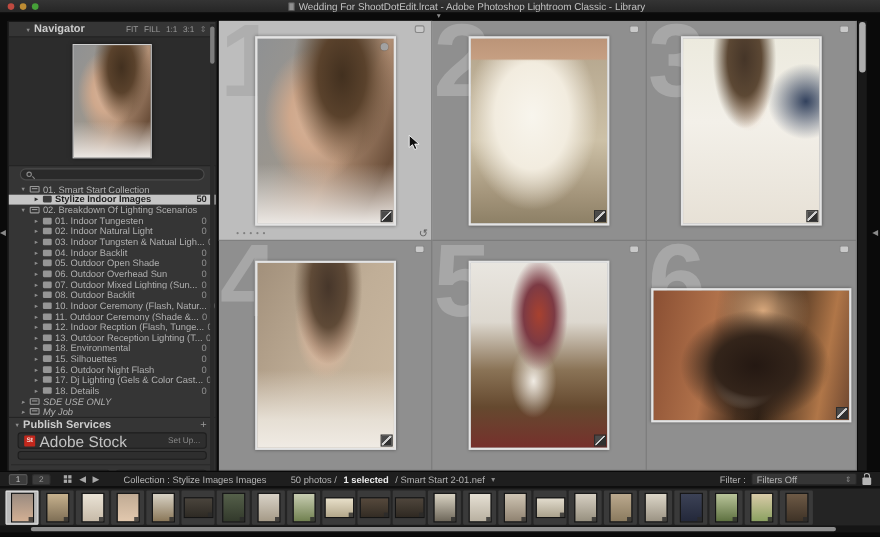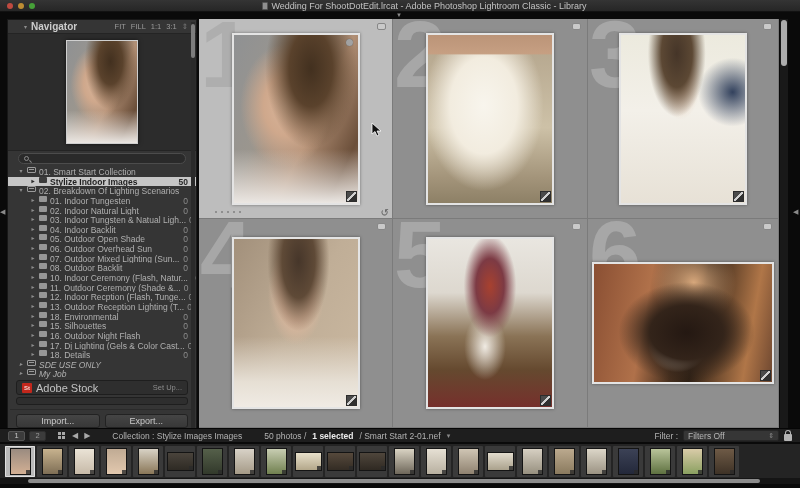--- a/index.html
+++ b/index.html
@@ -36,21 +36,21 @@
     display:flex; align-items:center; justify-content:center; }
   .nav-img { width:72px; height:104px; border:1px solid #cfcfcf; box-shadow:0 0 4px rgba(0,0,0,.6); }
 
   .search-row { height:14px; padding:2px 10px 0 10px; }
   .search-box { height:11px; background:#2a2a2a; border:1px solid #4c4c4c; border-radius:6px;
     display:flex; align-items:center; padding:0 5px; gap:3px; }
   .mag { width:5px; height:5px; border:1px solid #8a8a8a; border-radius:50%; position:relative; }
   .mag::after { content:""; position:absolute; left:4px; top:4px; width:3px; height:1px; background:#8a8a8a; transform:rotate(45deg); }
 
   .tree { height:214px; display:flex; flex-direction:column; padding-top:2px; }
-  .trow { flex:1; display:flex; gap:3px; padding-right:8px; overflow:hidden;
+  .trow { flex:1; display:flex; align-items:center; gap:3px; padding-right:8px; overflow:hidden;
     white-space:nowrap; font-size:8.5px; color:#b0b0b0; }
   .trow .arr { width:6px; font-size:6px; color:#8d8d8d; text-align:center; flex:0 0 auto; }
   .trow .cnt { margin-left:auto; color:#8d8d8d; }
   .trow.lvl0 { padding-left:10px; }
   .trow.lvl1 { padding-left:22px; }
   .trow.selected { background:#c6c6c6; color:#1f1f1f; font-weight:bold; }
   .trow.selected .arr, .trow.selected .cnt { color:#2a2a2a; }
   .trow.italic { font-style:italic; }
   .ic-set { width:9px; height:6px; border:1px solid #9a9a9a; border-radius:1px; flex:0 0 auto; position:relative; }
   .ic-set::after { content:""; position:absolute; left:1px; top:1px; right:1px; height:1px; background:#9a9a9a; }
@@ -59,21 +59,21 @@
 
   .pub-header { height:13px; display:flex; align-items:center; gap:4px; padding:0 8px 0 6px;
     border-top:1px solid #242424; }
   .pub-header .tri { color:#8d8d8d; font-size:6px; }
   .pub-header .hd { color:#cdcdcd; font-size:10px; font-weight:bold; }
   .pub-header .plus { margin-left:auto; color:#9a9a9a; font-size:10px; }
   .stock-row { margin:1px 8px 0 8px; height:15px; background:#2e2e2e; border:1px solid #1e1e1e;
     border-radius:3px; display:flex; align-items:center; gap:4px; padding:0 5px; }
   .stock-logo { width:10px; height:10px; background:#c2271c; color:#f2d9d5; font-size:6px; font-weight:bold;
     display:flex; align-items:center; justify-content:center; border-radius:1px; }
-  .stock-name { color:#c3c3c3; font-size:11px; }
+  .stock-name { color:#c3c3c3; font-size:14px; }
   .stock-setup { margin-left:auto; color:#8c8c8c; font-size:7.5px; }
   .empty-service { margin:2px 8px 0 8px; height:8px; background:#2e2e2e; border:1px solid #1e1e1e; border-radius:3px; }
   .panel-divider { height:5px; border-bottom:1px solid #2a2a2a; margin:0 2px; }
   .btn-row { display:flex; gap:5px; padding:4px 8px 0 8px; }
   .lr-btn { flex:1; height:14px; background:linear-gradient(#454545,#383838); border:1px solid #222;
     border-radius:3px; color:#c9c9c9; font-size:9px; display:flex; align-items:center; justify-content:center; }
 
   .edge-arrow { position:absolute; color:#8a8a8a; font-size:7px; }
   .edge-arrow.left { left:0px; top:208px; }
   .edge-arrow.right { left:793px; top:208px; }
@@ -333,20 +333,25 @@
           <span class="ic-set"></span>
           <span>SDE USE ONLY</span>
         </div>
         <div class="trow lvl0 italic">
           <span class="arr">▸</span>
           <span class="ic-set"></span>
           <span>My Job</span>
         </div>
       </div>
 
+    <div class="pub-header">
+      <span class="tri">▾</span>
+      <span class="hd">Publish Services</span>
+      <span class="plus">+</span>
+    </div>
     <div class="stock-row">
       <span class="stock-logo">St</span>
       <span class="stock-name">Adobe Stock</span>
       <span class="stock-setup">Set Up...</span>
     </div>
     <div class="empty-service"></div>
     <div class="panel-divider"></div>
     <div class="btn-row">
       <div class="lr-btn">Import...</div>
       <div class="lr-btn">Export...</div>

